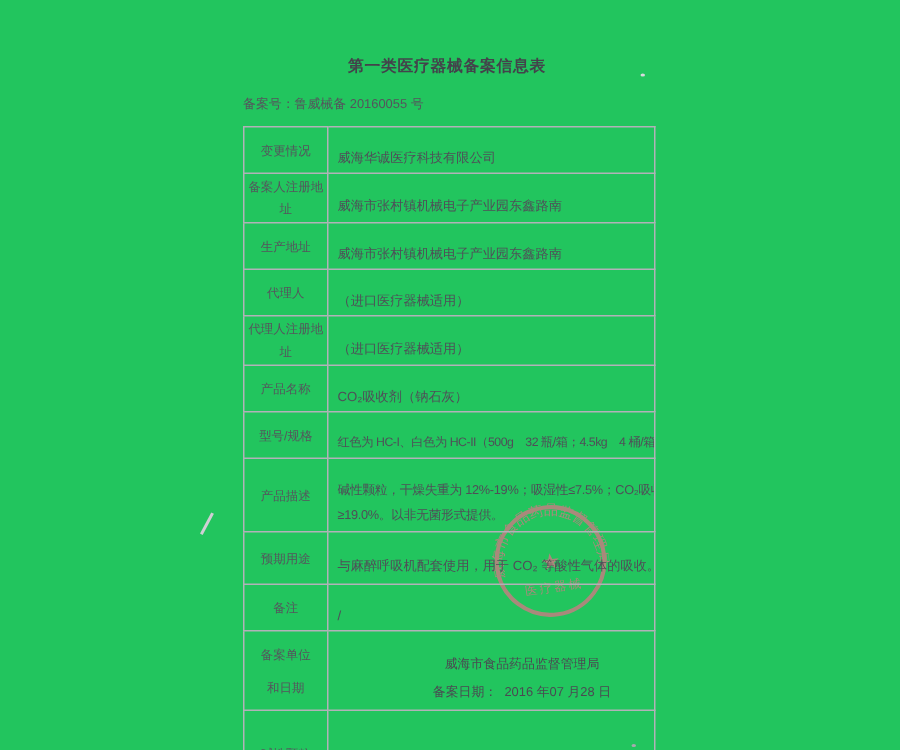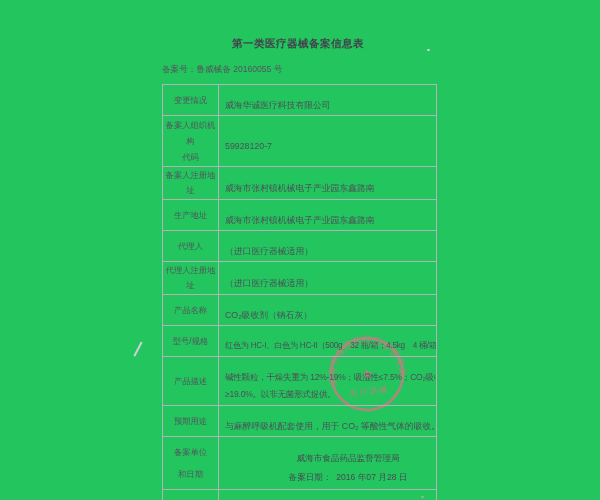--- a/index.html
+++ b/index.html
@@ -97,25 +97,20 @@
   <table class="filing" data-name="filing-info-table">
     <colgroup>
         <col style="width:56px">
         <col style="width:218px">
       </colgroup>
     <tbody id="tb" data-name="filing-info-table-body">
         <tr data-name="table-row-filer-name">
           <th data-name="row-label">变更情况</th>
           <td data-name="row-value">威海华诚医疗科技有限公司</td>
         </tr>
-        <tr data-name="table-row-filer-org-code">
-          <th data-name="row-label">备案人组织机构
-代码</th>
-          <td data-name="row-value">59928120-7</td>
-        </tr>
         <tr data-name="table-row-filer-reg-address">
           <th data-name="row-label">备案人注册地址</th>
           <td data-name="row-value">威海市张村镇机械电子产业园东鑫路南</td>
         </tr>
         <tr data-name="table-row-production-address">
           <th data-name="row-label">生产地址</th>
           <td data-name="row-value">威海市张村镇机械电子产业园东鑫路南</td>
         </tr>
         <tr data-name="table-row-agent">
           <th data-name="row-label">代理人</th>
@@ -135,20 +130,24 @@
         </tr>
         <tr data-name="table-row-product-description">
           <th data-name="row-label">产品描述</th>
           <td data-name="row-value">碱性颗粒，干燥失重为 12%-19%；吸湿性≤7.5%；CO₂吸收率
 ≥19.0%。以非无菌形式提供。</td>
         </tr>
         <tr data-name="table-row-intended-use">
           <th data-name="row-label">预期用途</th>
           <td data-name="row-value">与麻醉呼吸机配套使用，用于 CO₂ 等酸性气体的吸收。</td>
         </tr>
+        <tr data-name="table-row-remarks">
+          <th data-name="row-label">备注</th>
+          <td data-name="row-value">/</td>
+        </tr>
         <tr data-name="table-row-filing-unit-date">
           <th data-name="row-label">备案单位
 和日期</th>
           <td data-name="row-value">威海市食品药品监督管理局
 备案日期：  2016 年07 月28 日</td>
         </tr>
         <tr data-name="table-row-change-status">
           <th data-name="row-label">碱性颗粒</th>
           <td data-name="row-value">/</td>
         </tr>

